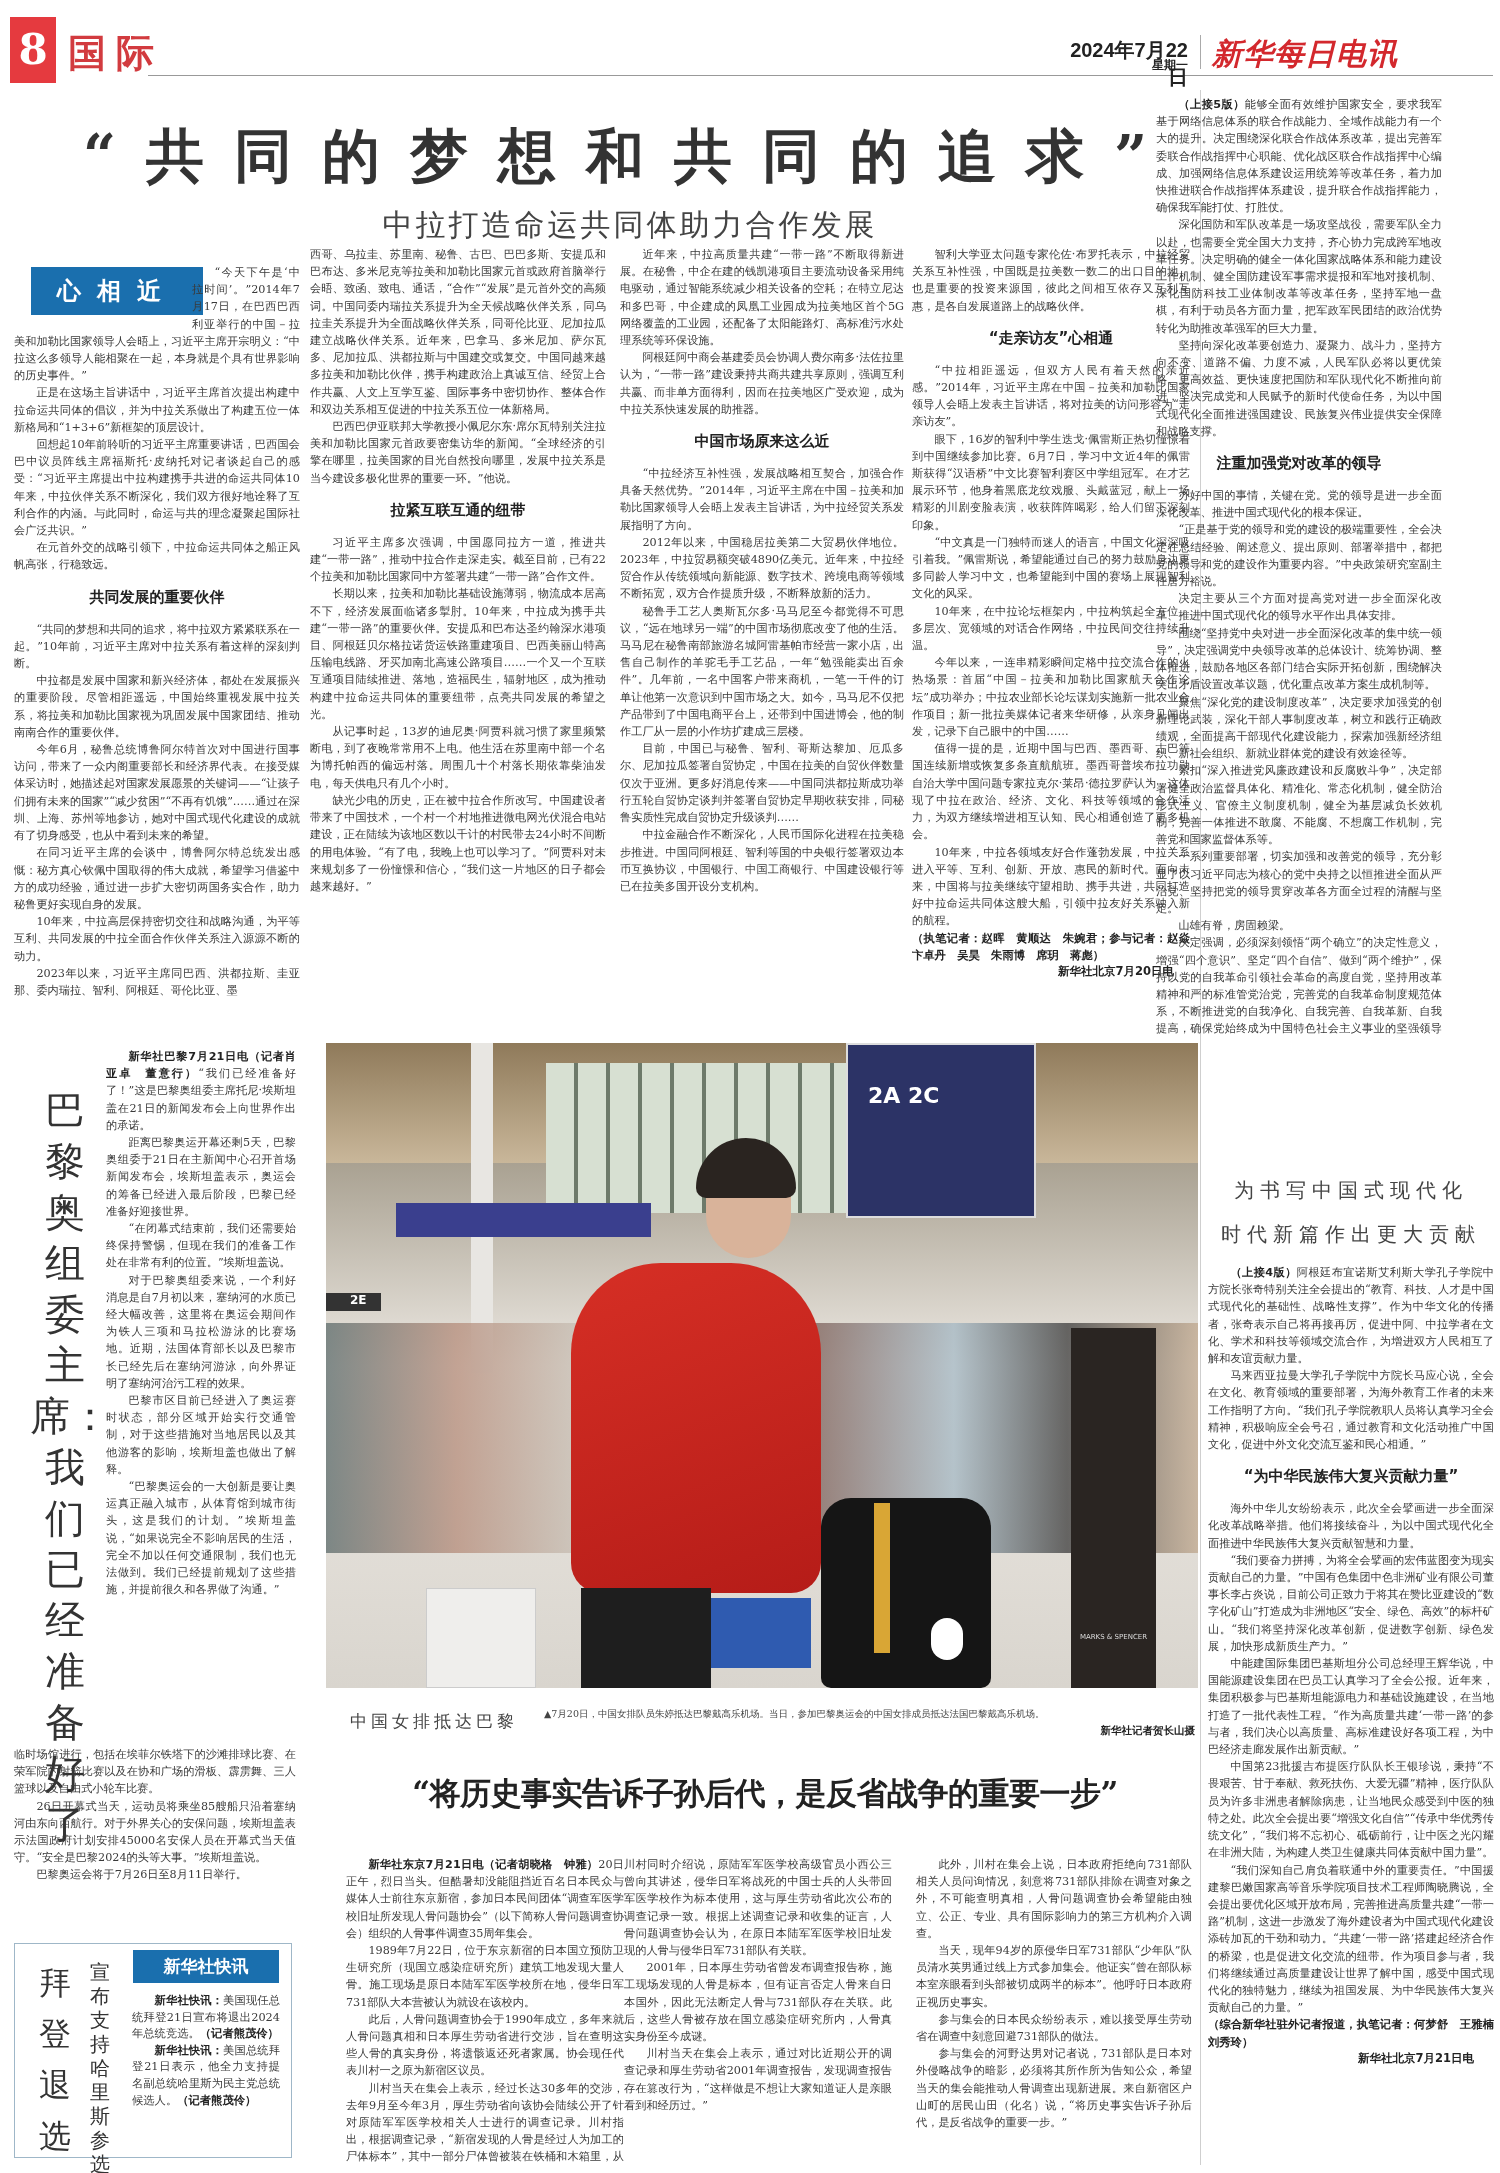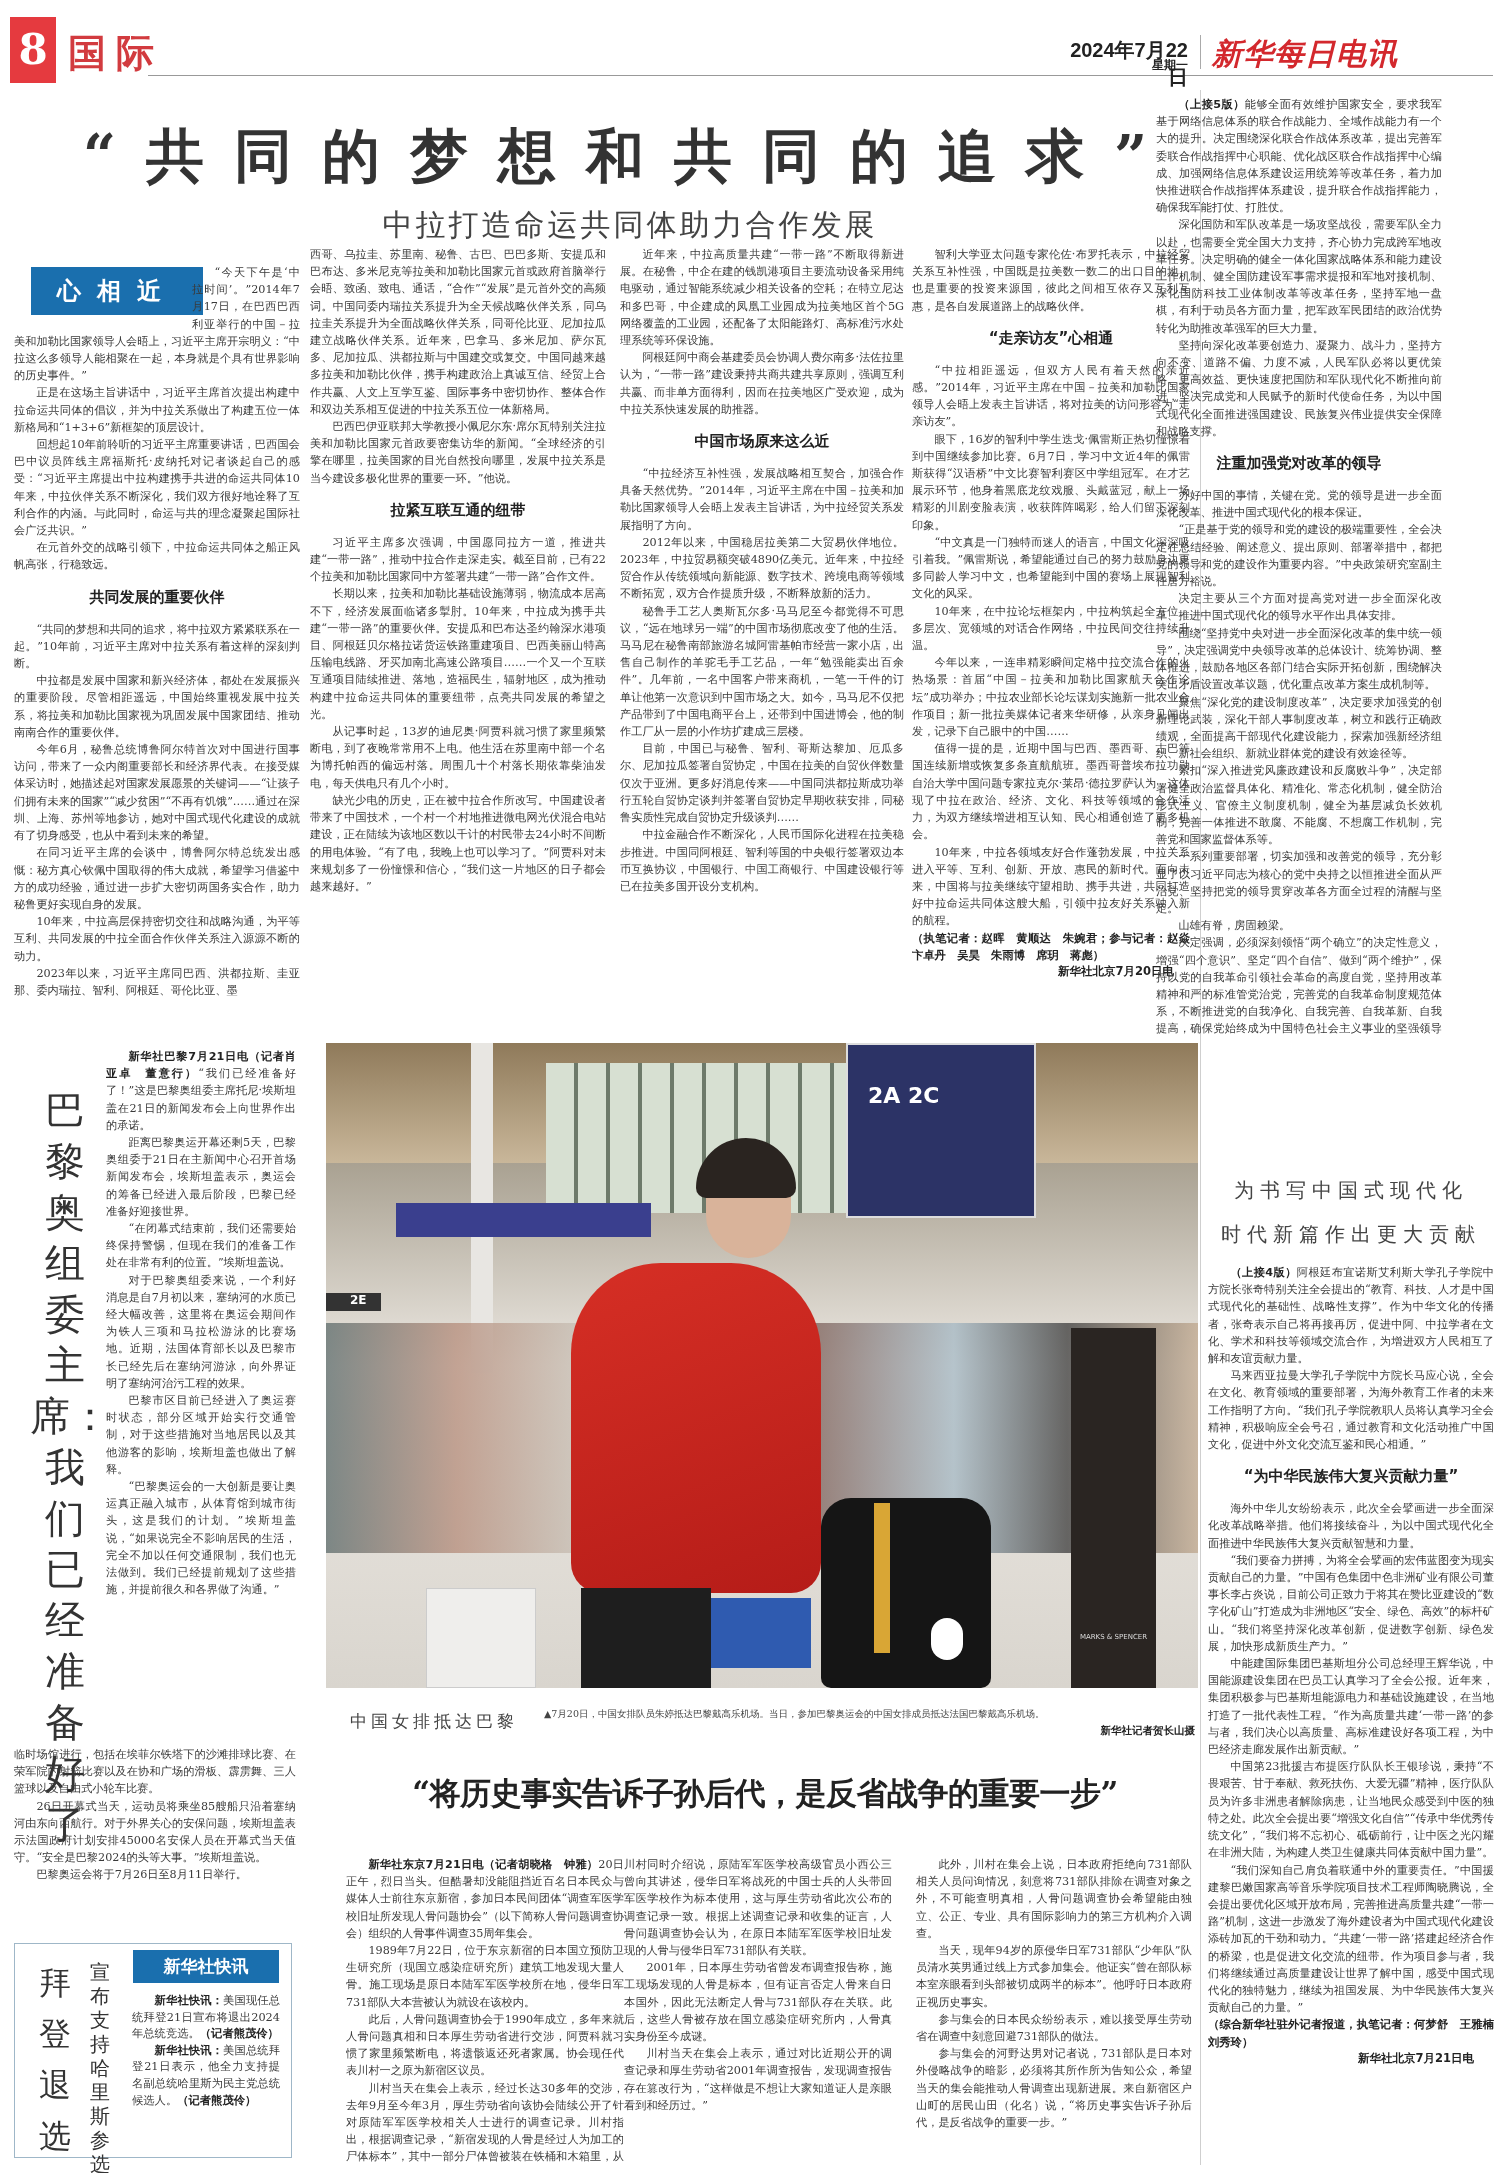--- a/index.html
+++ b/index.html
@@ -211,21 +211,21 @@
 </div>
 <div class="abs" id="photo-title">中国女排抵达巴黎</div>
 <div class="abs" id="photo-caption">▲7月20日，中国女排队员朱婷抵达巴黎戴高乐机场。当日，参加巴黎奥运会的中国女排成员抵达法国巴黎戴高乐机场。</div>
 <div class="abs" id="photo-credit">新华社记者贺长山摄</div>
 
 <div class="abs" id="headline2">“将历史事实告诉子孙后代，是反省战争的重要一步”</div>
 
 <div class="col" style="left:346px; top:1856px; width:278px; height:312px;">
   <p><span class="bold">新华社东京7月21日电</span><span class="bold">（记者胡晓格　钟雅）</span><span>20日正午，烈日当头。但酷暑却没能阻挡近百名日本民众与媒体人士前往东京新宿，参加日本民间团体“调查军医学校旧址所发现人骨问题协会”（以下简称人骨问题调查协会）组织的人骨事件调查35周年集会。</span></p>
   <p>1989年7月22日，位于东京新宿的日本国立预防卫生研究所（现国立感染症研究所）建筑工地发现大量人骨。施工现场是原日本陆军军医学校所在地，侵华日军731部队大本营被认为就设在该校内。</p>
-  <p>此后，人骨问题调查协会于1990年成立，多年来就人骨问题真相和日本厚生劳动省进行交涉，阿贾科就习惯了家里频繁断电，将遗骸返还死者家属。协会现任代表川村一之原为新宿区议员。</p>
+  <p>此后，人骨问题调查协会于1990年成立，多年来就人骨问题真相和日本厚生劳动省进行交涉，旨在查明这些人骨的真实身份，将遗骸返还死者家属。协会现任代表川村一之原为新宿区议员。</p>
   <p>川村当天在集会上表示，经过长达30多年的交涉，去年9月至今年3月，厚生劳动省向该协会陆续公开了针对原陆军军医学校相关人士进行的调查记录。川村指出，根据调查记录，“新宿发现的人骨是经过人为加工的尸体标本”，其中一部分尸体曾被装在铁桶和木箱里，从中国哈尔滨运到日本陆军军医学校。</p>
 </div>
 <div class="col" style="left:634px; top:1856px; width:4px; height:1px;"></div>
 <div class="col" style="left:624px; top:1856px; width:0; height:0;"></div>
 
 <div class="col" style="left:624px; top:1856px; width:268px; height:312px;">
   <p class="noind">川村同时介绍说，原陆军军医学校高级官员小西公三曾向其讲述，侵华日军将战死的中国士兵的人头带回军医学校作为标本使用，这与厚生劳动省此次公布的调查记录一致。根据上述调查记录和收集的证言，人骨问题调查协会认为，在原日本陆军军医学校旧址发现的人骨与侵华日军731部队有关联。</p>
   <p>2001年，日本厚生劳动省曾发布调查报告称，施工现场发现的人骨是标本，但有证言否定人骨来自日本国外，因此无法断定人骨与731部队存在关联。此后，这些人骨被存放在国立感染症研究所内，人骨真实身份至今成谜。</p>
   <p>川村当天在集会上表示，通过对比近期公开的调查记录和厚生劳动省2001年调查报告，发现调查报告存在篡改行为，“这样做是不想让大家知道证人是亲眼看到和经历过。”</p>
 </div>

